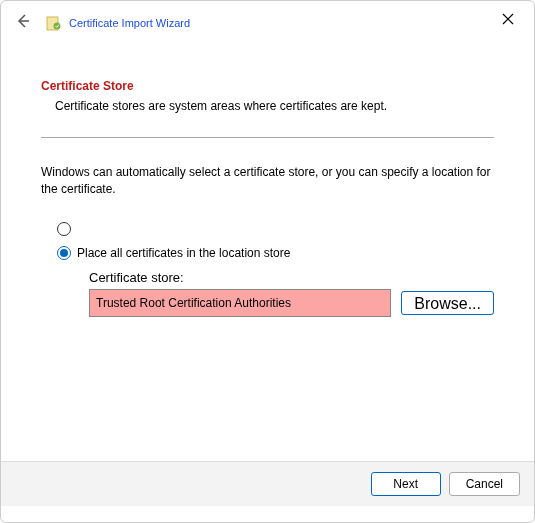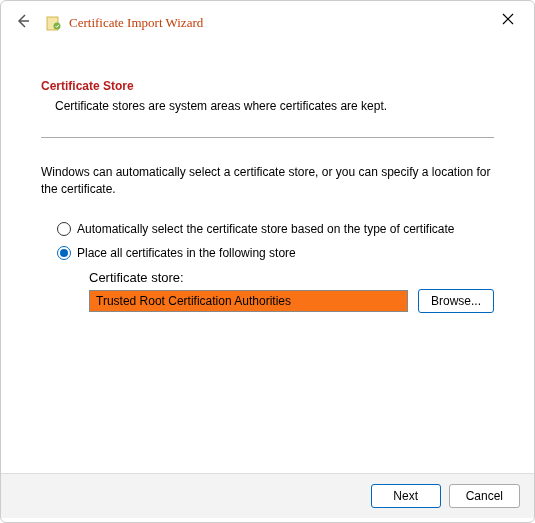--- a/index.html
+++ b/index.html
@@ -27,23 +27,22 @@
     }
     .wizard-icon {
       width: 18px;
       height: 18px;
       margin-right: 6px;
       display: flex;
       align-items: center;
       justify-content: center;
     }
     .title-text {
-      font-size: 13px;
-      color: #c2410c;
-      font-family: Liberation Serif, serif;
+      font-size: 11px;
+      color: #1d4ed8;
     }
     .close-btn {
       position: absolute;
       top: 6px;
       right: 12px;
       font-size: 15px;
       color: #000;
       cursor: pointer;
       padding: 4px 8px;
     }
@@ -115,37 +114,37 @@
     .store-row {
       display: flex;
       align-items: center;
       gap: 10px;
     }
     .store-input {
       flex: 1;
       border: 1px solid #888;
       padding: 3px 6px;
       font-size: 12px;
-      height: 22px;
-      background: #f97316;
+      height: 28px;
+      background: #fca5a5;
       font-family: inherit;
     }
     .browse-btn {
       border: 1.5px solid #0067c0;
       background: #fff;
       border-radius: 3px;
       padding: 3px 12px;
-      font-size: 12px;
+      font-size: 16px;
       cursor: pointer;
       font-family: inherit;
       height: 24px;
     }
     .footer {
       position: absolute;
-      bottom: 4px;
+      bottom: 16px;
       left: 0;
       right: 0;
       background: #f3f3f3;
       border-top: 1px solid #ddd;
       padding: 10px 14px;
       display: flex;
       justify-content: flex-end;
       gap: 8px;
     }
     .footer button {
@@ -192,25 +191,24 @@
 
 <div class="content">
   <div class="section-heading">Certificate Store</div>
   <div class="section-sub">Certificate stores are system areas where certificates are kept.</div>
   <hr class="sep">
   <div class="body-text">Windows can automatically select a certificate store, or you can specify a location for the certificate.</div>
 
   <div class="radio-group">
     <div class="radio-row">
       <span class="radio"></span>
-      <span>Automatically select the certificate store based on the type of certificate</span>
     </div>
     <div class="radio-row">
       <span class="radio selected"></span>
-      <span>Place all certificates in the following store</span>
+      <span>Place all certificates in the location store</span>
     </div>
 
     <div class="store-block">
       <div class="store-label">Certificate store:</div>
       <div class="store-row">
         <input class="store-input" type="text" readonly="" value="Trusted Root Certification Authorities" style="">
         <button class="browse-btn">Browse...</button>
       </div>
     </div>
   </div>

